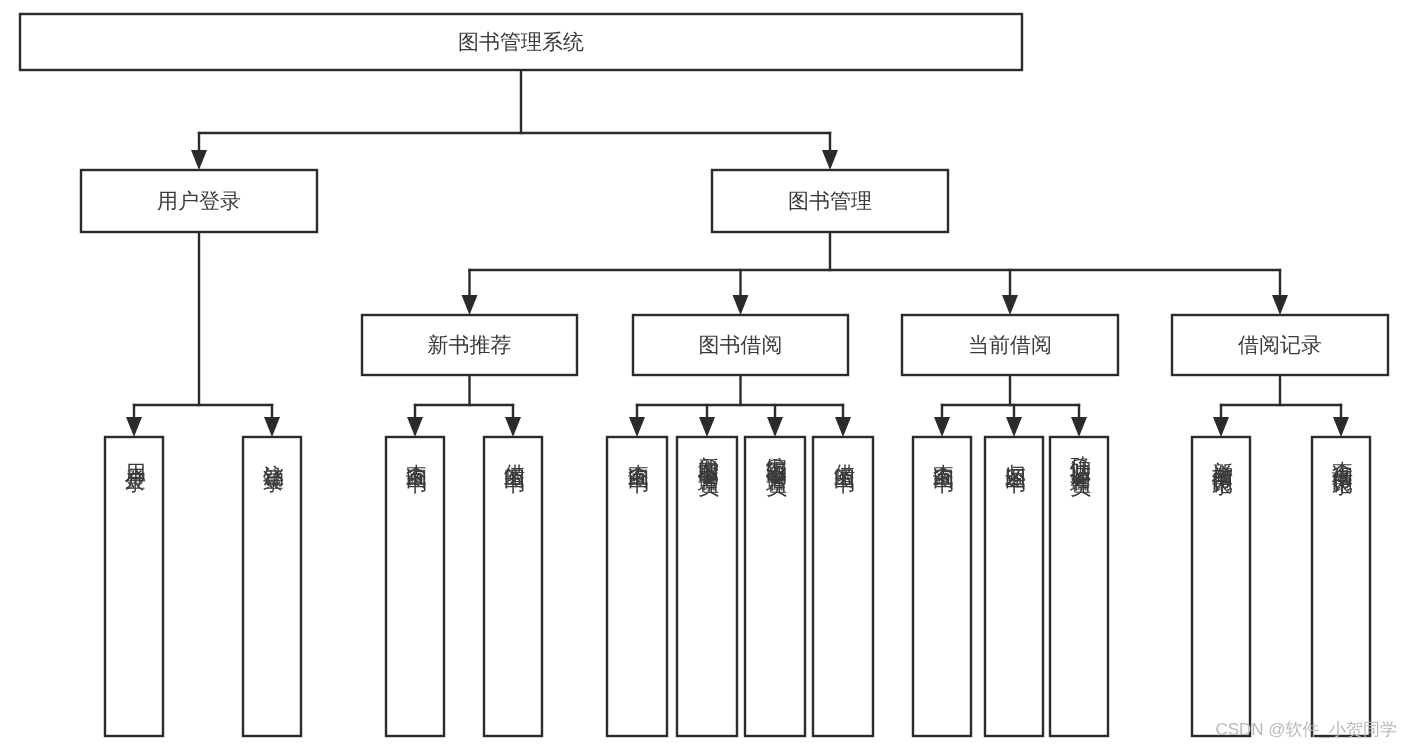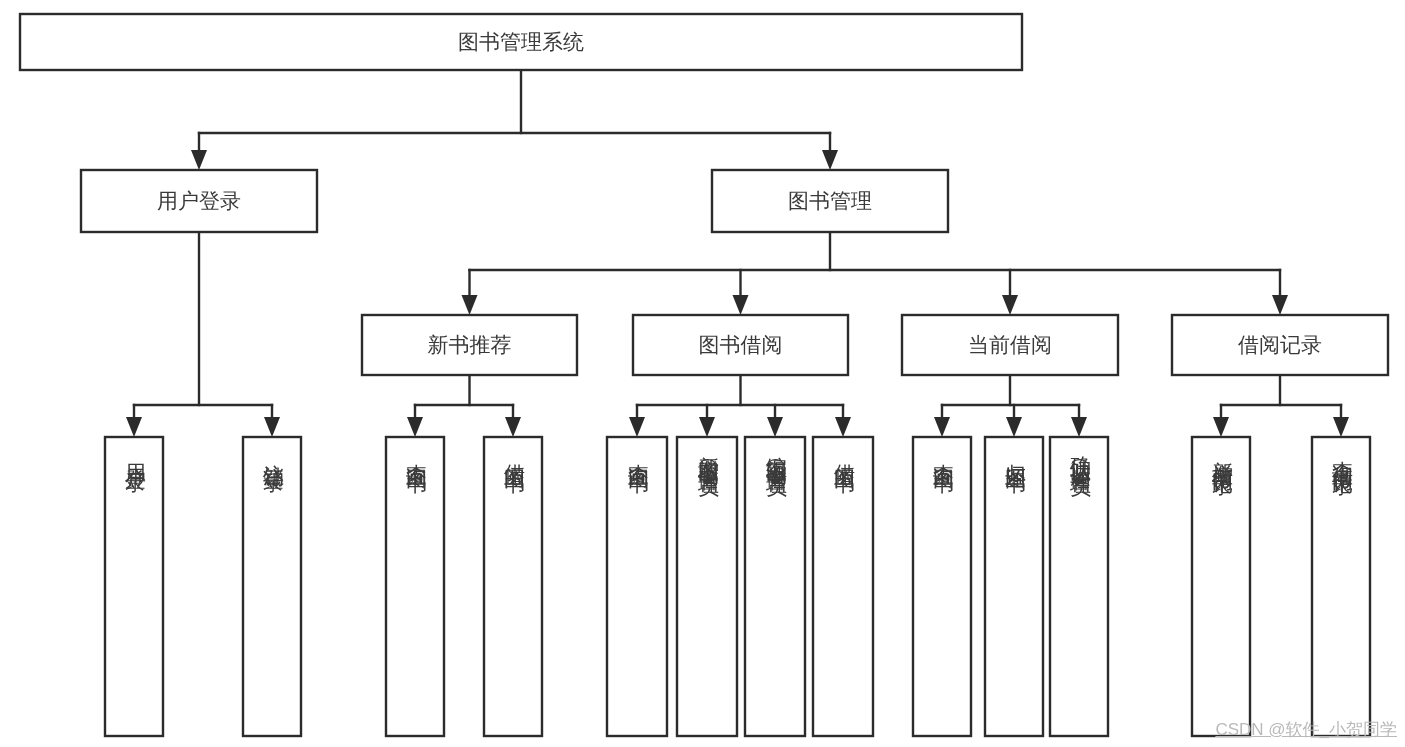--- a/index.html
+++ b/index.html
@@ -60,21 +60,20 @@
   }
   .watermark {
     position: absolute;
     right: 8px;
     bottom: 6px;
     font-family: "Liberation Sans", "DejaVu Sans", sans-serif;
     font-size: 17px;
     color: #b9b9b9;
     white-space: nowrap;
     user-select: none;
-    text-decoration: underline;
   }
 </style>
 </head>
 <body>
 
 <div id="diagram-root">
   <svg id="tree-svg" viewBox="0 0 1405 747" xmlns="http://www.w3.org/2000/svg">
     <g id="connector-layer">
         <path d="M 521 70 L 521 133" class="connector"></path>
         <path d="M 199 133 L 830 133" class="connector"></path>

